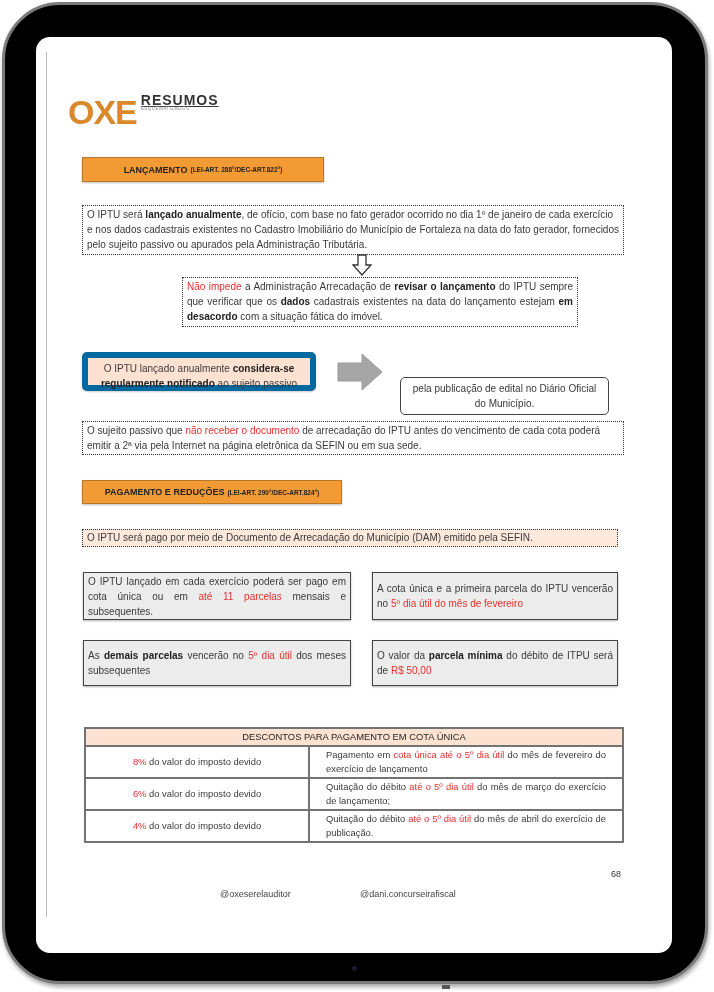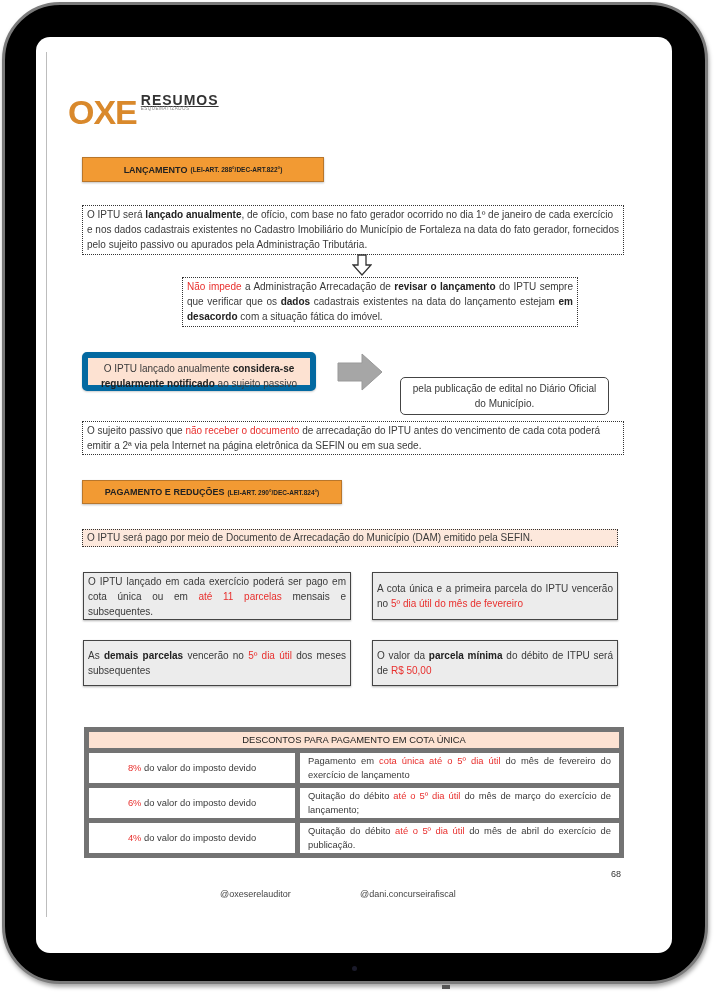--- a/index.html
+++ b/index.html
@@ -30,21 +30,21 @@
     .dotted { border:1.5px dotted #333; }
     .solid { border:1px solid #444; }
     .hl { color:#e8302e; }
     .b { color:#222; font-weight:bold; }
     .justify { text-align:justify; }
 
     .down-arrow { position:absolute; }
     .right-arrow { position:absolute; }
 
     .table { position:absolute; left:48px; top:690px; width:540px; border-collapse:collapse; font-size:9.4px; color:#3a3a3a; }
-    .table td, .table th { border:5px solid #737373; padding:1px 8px; line-height:14px;margin-top:20px; }
+    .table td, .table th { border:2px solid #737373; padding:1px 16px; line-height:14px;margin-top:20px; }
     .table th { background:#fde2d2; font-weight:normal; color:#222; font-size:9.4px; }
     .table td.left { text-align:center; width:190px; }
     .table td.right { text-align:justify; }
 
     .page-num { position:absolute; left:575px; top:832px; font-size:9px; color:#333;text-align:right; }
     .handle { position:absolute; top:852px; font-size:9px; color:#444; }
   </style>
 </head>
 <body>
 

